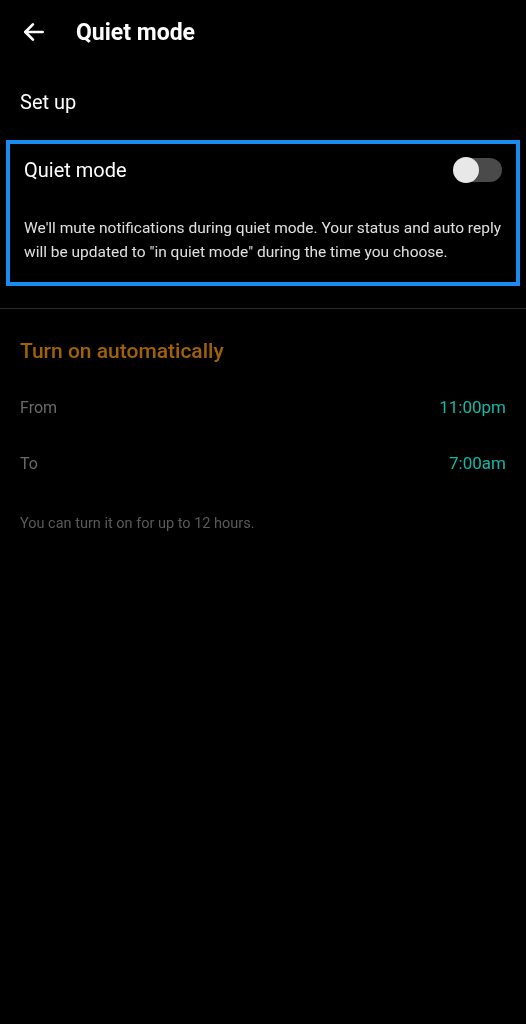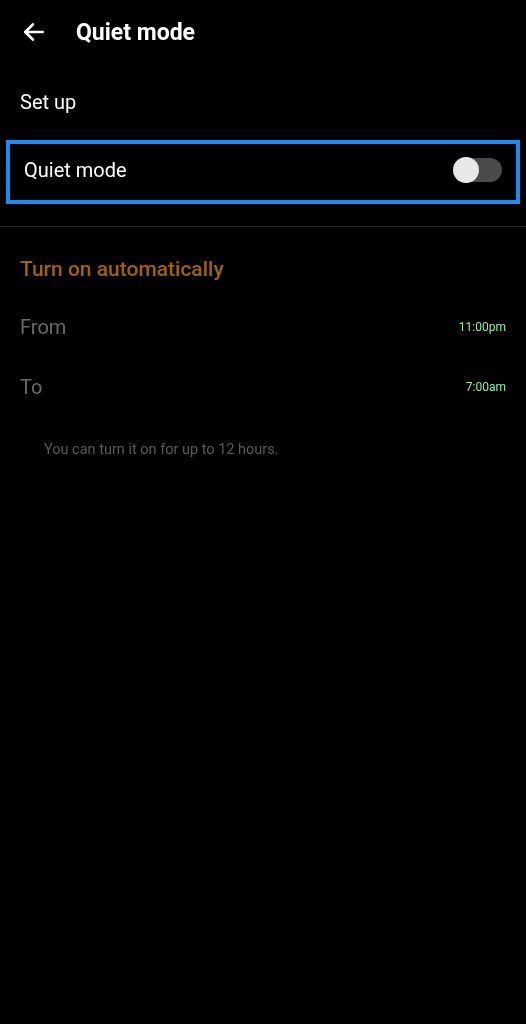--- a/index.html
+++ b/index.html
@@ -89,32 +89,31 @@
       color: #a16207;
       padding: 30px 20px 10px 20px;
     }
     .time-row {
       display: flex;
       justify-content: space-between;
       align-items: center;
       padding: 24px 20px 12px 20px;
     }
     .time-label {
-      font-size: 20px;
+      font-size: 16px;
       color: #6a6a6a;
     }
     .time-value {
-      font-size: 12px;
-      color: #86efac;
+      font-size: 17px;
+      color: #14b8a6;
     }
     .hint-text {
       font-size: 14.5px;
       color: #5a5a5a;
       padding: 30px 20px 0 20px;
-      margin-left: 24px;
     }
   </style>
 </head>
 <body>
 
 <div class="header">
   <div class="back-arrow">
     <svg width="26" height="26" viewBox="0 0 24 24" fill="none" stroke="#fff" stroke-width="2.5" stroke-linecap="round" stroke-linejoin="round">
       <line x1="20" y1="12" x2="4" y2="12"></line>
       <polyline points="11 19 4 12 11 5"></polyline>
@@ -125,20 +124,21 @@
 
 <div class="section-title">Set up</div>
 
 <div class="highlighted-box">
   <div class="toggle-row">
     <div class="toggle-label">Quiet mode</div>
     <div class="toggle">
       <div class="toggle-knob"></div>
     </div>
   </div>
+  <div class="toggle-description">We'll mute notifications during quiet mode. Your status and auto reply will be updated to "in quiet mode" during the time you choose.</div>
 </div>
 
 <div class="divider"></div>
 
 <div class="auto-section-title">Turn on automatically</div>
 
 <div class="time-row">
   <div class="time-label">From</div>
   <div class="time-value">11:00pm</div>
 </div>

